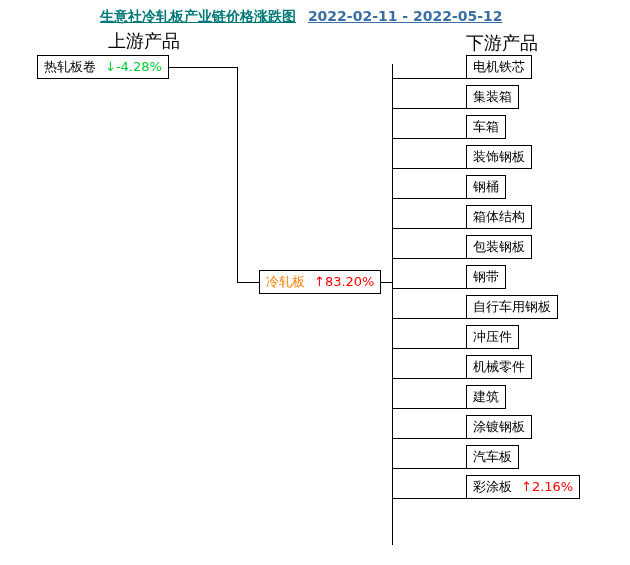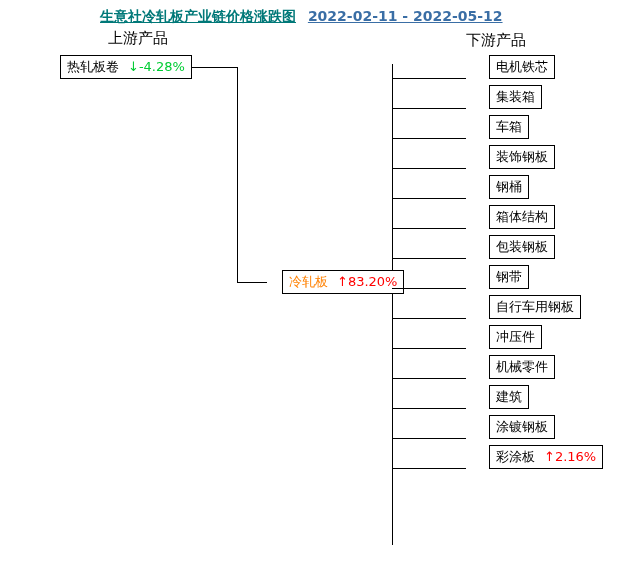--- a/index.html
+++ b/index.html
@@ -8,32 +8,32 @@
     --line:#000000; --node-border:#000000; --node-text:#000000; --background:#ffffff;
   }
   html,body{margin:0;padding:0;}
   body{font-family:"DejaVu Sans","Liberation Sans",sans-serif;background:#fff;}
   .canvas{position:relative;width:630px;height:565px;background:var(--background);overflow:hidden;}
 
   .title{position:absolute;left:100px;top:8px;font-size:14px;font-weight:bold;white-space:nowrap;}
   .title .zh{color:var(--title-text);text-decoration:underline;}
   .title .dates{color:var(--title-date);text-decoration:underline;margin-left:7px;}
 
-  .seclabel{position:absolute;font-size:15px;color:var(--node-text);white-space:nowrap;}
+  .seclabel{position:absolute;font-size:18px;color:var(--node-text);white-space:nowrap;}
   .seclabel.up-label{left:108px;top:29px;}
   .seclabel.down-label{left:466px;top:31px;}
 
   .hline,.vline{position:absolute;background:var(--line);z-index:1;}
   .hline{height:1px;}
   .vline{width:1px;}
 
   .node{
     position:absolute;z-index:2;background:var(--background);
     border:1px solid var(--node-border);color:var(--node-text);
-    font-size:13px;line-height:18px;padding:2px 6px;white-space:nowrap;box-sizing:border-box;margin-left:23px;
+    font-size:13px;line-height:18px;padding:2px 6px;white-space:nowrap;box-sizing:border-box;
   }
   .upstream-node{left:37px;top:55px;}
   .center-node{left:259px;top:270px;min-width:110px;}
   .center-node .nname{color:var(--center-node-name);text-align:center;}
 
   .nchange{margin-left:9px;}
   .nchange[data-dir="down"]{color:var(--down);}
   .nchange[data-dir="up"]{color:var(--up);}
 
   .rows{position:absolute;left:392px;top:49px;z-index:2;}
@@ -154,20 +154,26 @@
       </div>
     </div>
 
     <div class="row">
       <div class="stub"></div>
       <div class="node">
         <span class="nname">涂镀钢板</span>
       </div>
     </div>
 
+    <div class="row">
+      <div class="stub"></div>
+      <div class="node">
+        <span class="nname">汽车板</span>
+      </div>
+    </div>
 
     <div class="row">
       <div class="stub"></div>
       <div class="node">
         <span class="nname">彩涂板</span><span class="nchange" data-dir="up">↑2.16%</span>
       </div>
     </div>
 
   </div>
 

